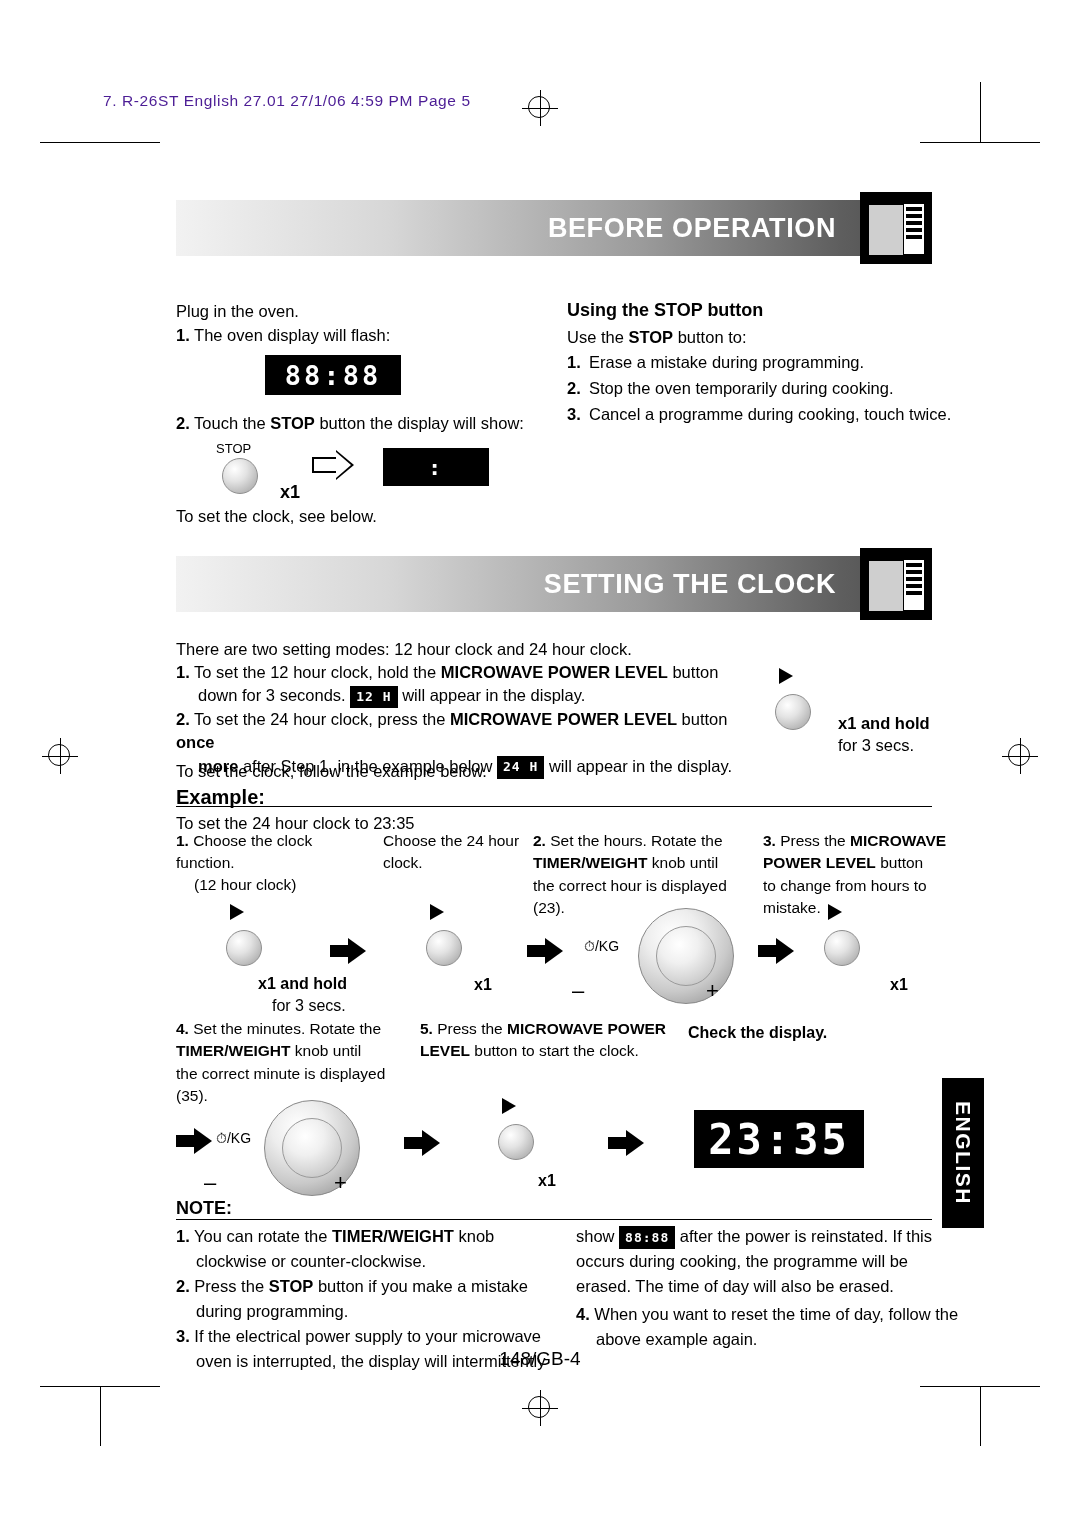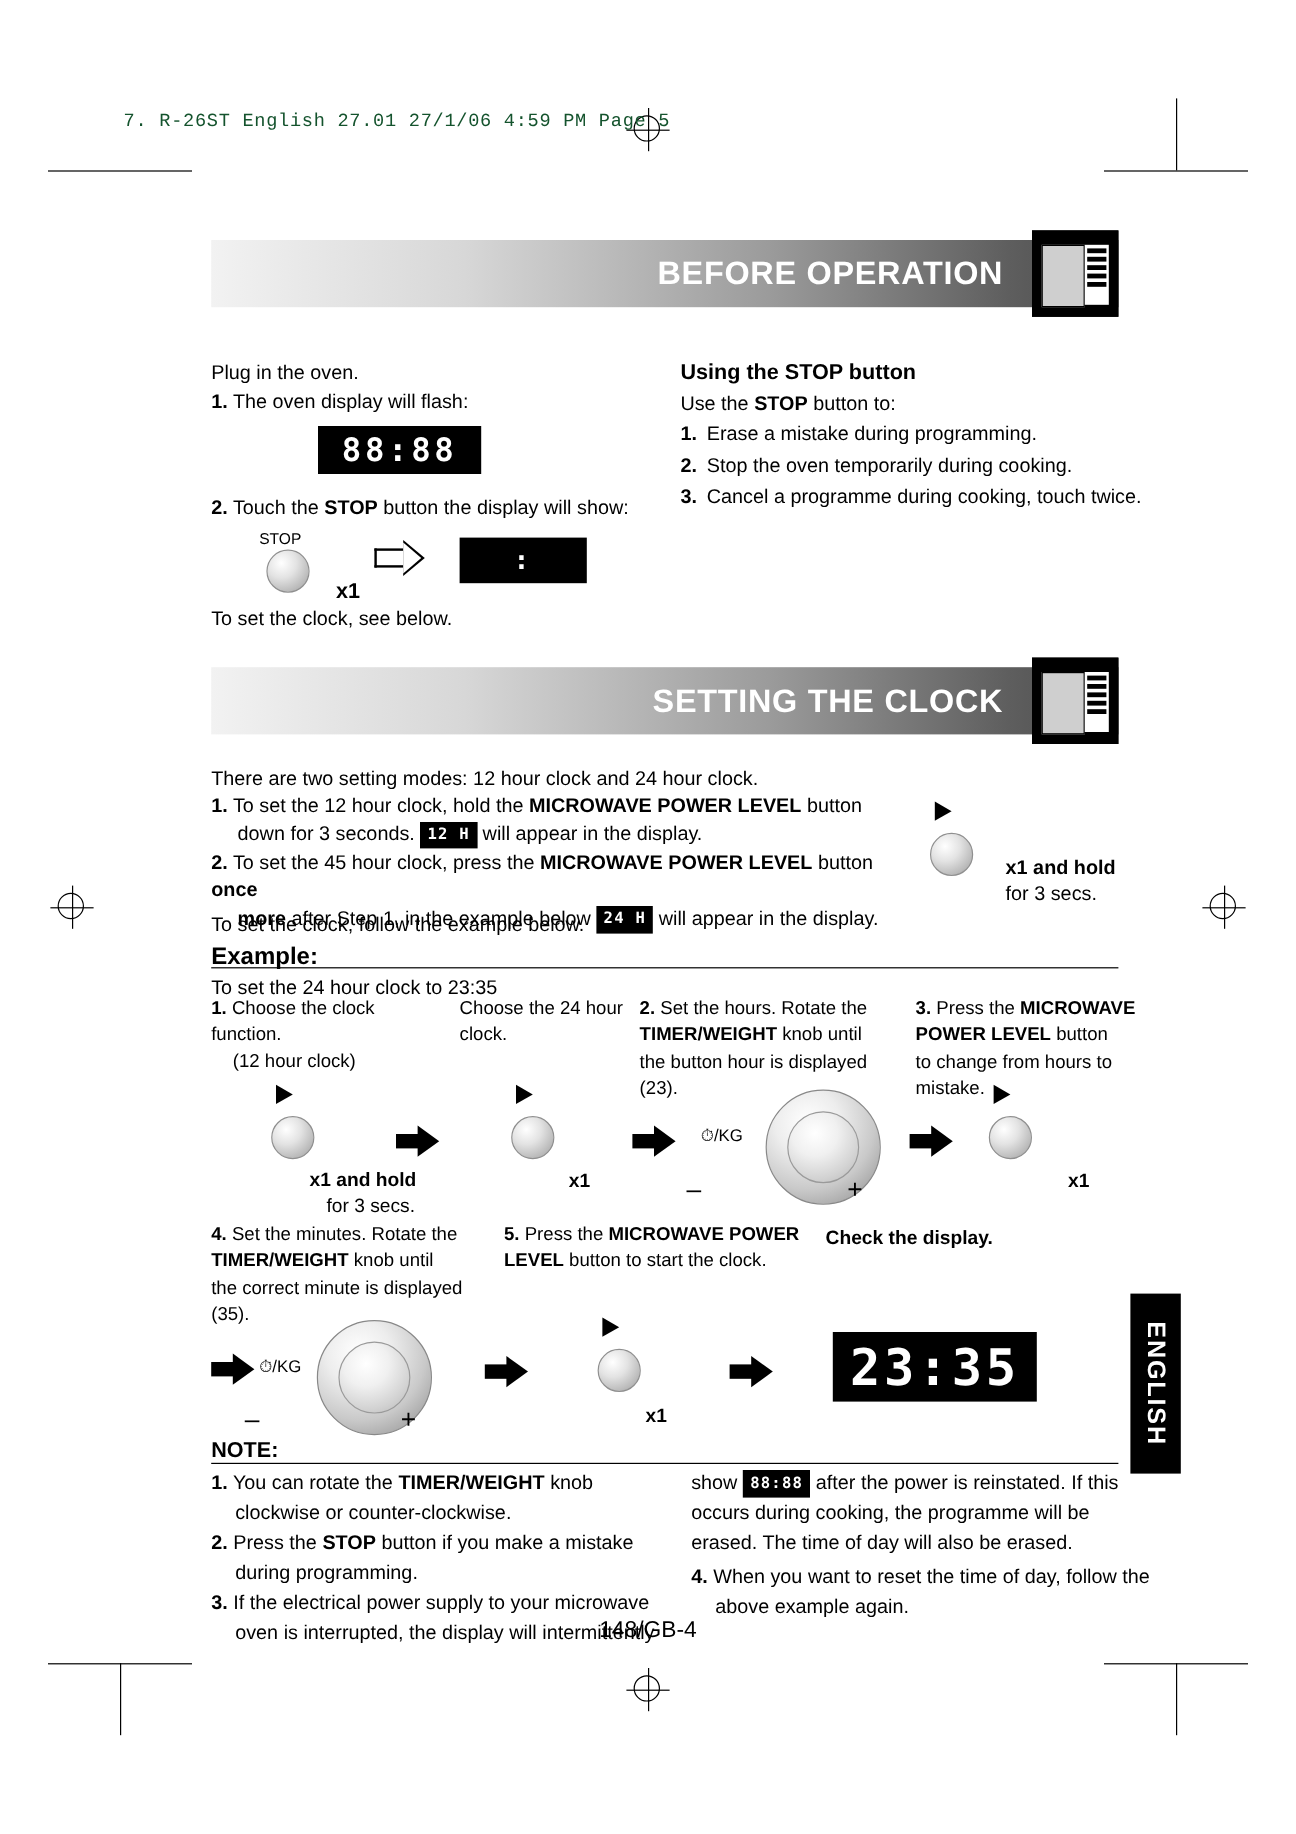--- a/index.html
+++ b/index.html
@@ -13,22 +13,22 @@
   
   .cropline{position:absolute;background:#000;}
   .regmark{position:absolute;width:36px;height:36px;}
   .regmark .h{position:absolute;left:0;top:17.5px;width:36px;height:1.5px;background:#000;}
   .regmark .v{position:absolute;top:0;left:17.5px;width:1.5px;height:36px;background:#000;}
   .regmark .c{position:absolute;left:6px;top:6px;width:22px;height:22px;border:1.5px solid #000;border-radius:50%;box-sizing:border-box;}
 
   
   .slug{
     position:absolute;left:103px;top:92px;
-    font-family:Liberation Mono, monospace;
-    font-size:15.5px;letter-spacing:.6px;color:#14532d;white-space:nowrap;
+    font-family:Liberation Sans, sans-serif;
+    font-size:15.5px;letter-spacing:.6px;color:#4c1d95;white-space:nowrap;
   }
 
   
   .bar{
     position:absolute;height:56px;
     background:linear-gradient(to right,#f2f2f2 0%, #d7d7d7 28%, #9a9a9a 62%, #5e5e5e 88%, #4a4a4a 100%);
     display:flex;align-items:center;justify-content:flex-end;
   }
   .bar h2{
     margin:0;padding:0 96px 0 0;color:#fff;font-size:27px;font-weight:bold;letter-spacing:.6px;
@@ -208,21 +208,21 @@
   <div class="txt" style="left:176px;top:638px;">There are two setting modes: 12 hour clock and 24 hour clock.</div>
 
   <div class="txt" style="left:176px;top:661px;width:580px;">
     <span class="b">1.</span>
     <span>To set the 12 hour clock, hold the </span><span class="b">MICROWAVE POWER LEVEL</span><span> button</span><br>
     <span style="display:inline-block;padding-left:22px;"><span>down for 3 seconds. </span><span class="lcdtag">12 H</span><span> will appear in the display.</span></span>
   </div>
 
   <div class="txt" style="left:176px;top:708px;width:580px;">
     <span class="b">2.</span>
-    <span>To set the 45 hour clock, press the </span><span class="b">MICROWAVE POWER LEVEL</span><span> button </span><span class="b">once</span><br>
+    <span>To set the 24 hour clock, press the </span><span class="b">MICROWAVE POWER LEVEL</span><span> button </span><span class="b">once</span><br>
     <span style="display:inline-block;padding-left:22px;"><span class="b">more</span><span> after Step 1, in the example below </span><span class="lcdtag">24 H</span><span> will appear in the display.</span></span>
   </div>
 
   <div class="txt" style="left:176px;top:760px;">To set the clock, follow the example below.</div>
 
   <div class="tri" style="left:779px;top:668px;transform:rotate(0deg);"></div>
   <div class="btn" style="left:775px;top:694px;"></div>
   <div class="txt" style="left:838px;top:712px;"><span class="b">x1 and hold</span></div>
   <div class="txt" style="left:838px;top:734px;">for 3 secs.</div>
 
@@ -237,21 +237,21 @@
   </div>
   <div class="txt" style="left:383px;top:830px;width:150px;font-size:15.5px;">
     <span>Choose the 24 hour</span><br>
     <span>clock.</span>
   </div>
 
   <div class="txt" style="left:533px;top:830px;width:215px;font-size:15.5px;line-height:1.45;">
     <span class="b">2.</span>
     <span>Set the hours. Rotate the</span><br>
     <span class="b">TIMER/WEIGHT</span><span> knob until</span><br>
-    <span>the button hour is displayed</span><br>
+    <span>the correct hour is displayed</span><br>
     <span>(23).</span>
   </div>
 
   <div class="txt" style="left:763px;top:830px;width:200px;font-size:15.5px;line-height:1.45;">
     <span class="b">3.</span>
     <span>Press the </span><span class="b">MICROWAVE</span><br>
     <span class="b">POWER LEVEL</span><span> button</span><br>
     <span>to change from hours to</span><br>
     <span>mistake.</span>
   </div>

